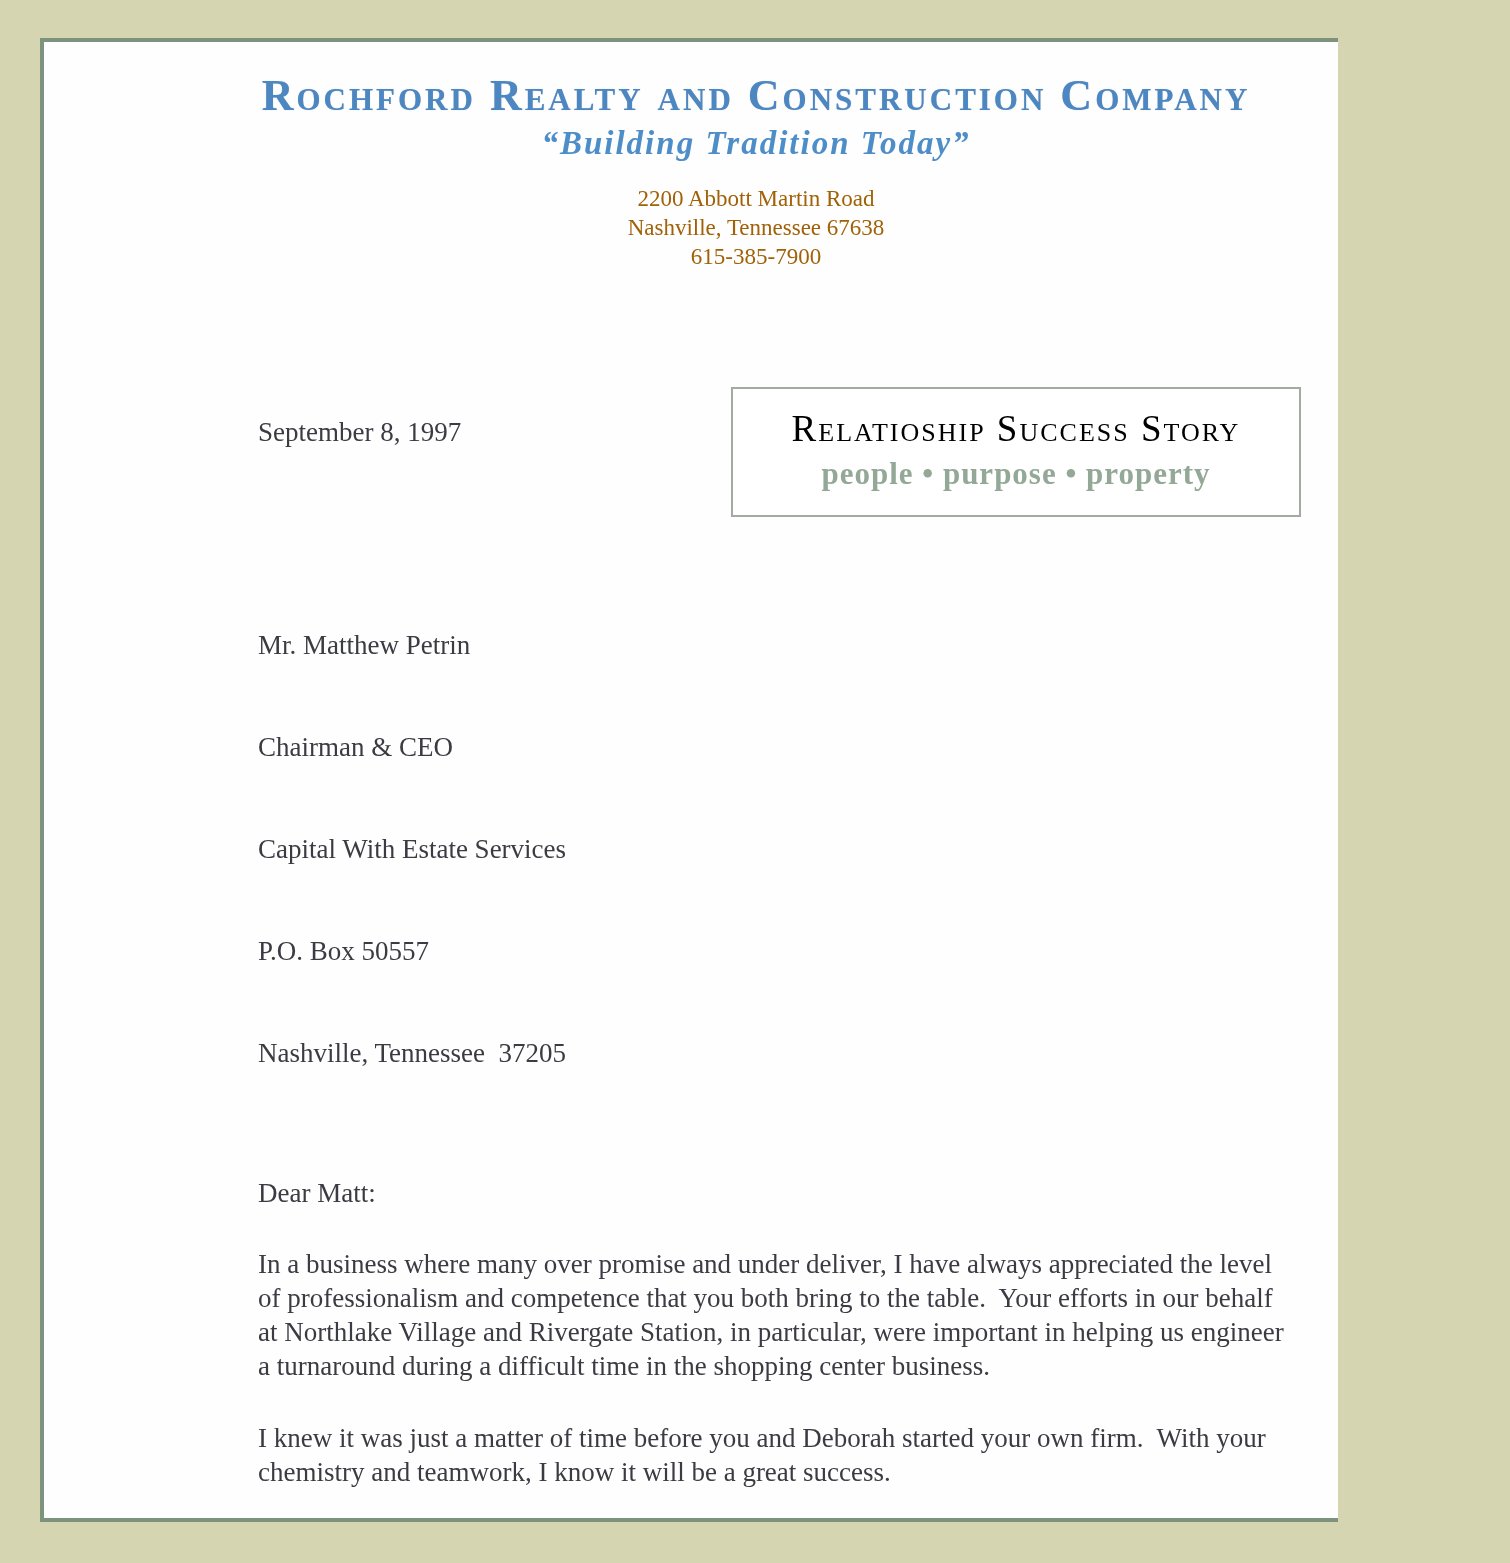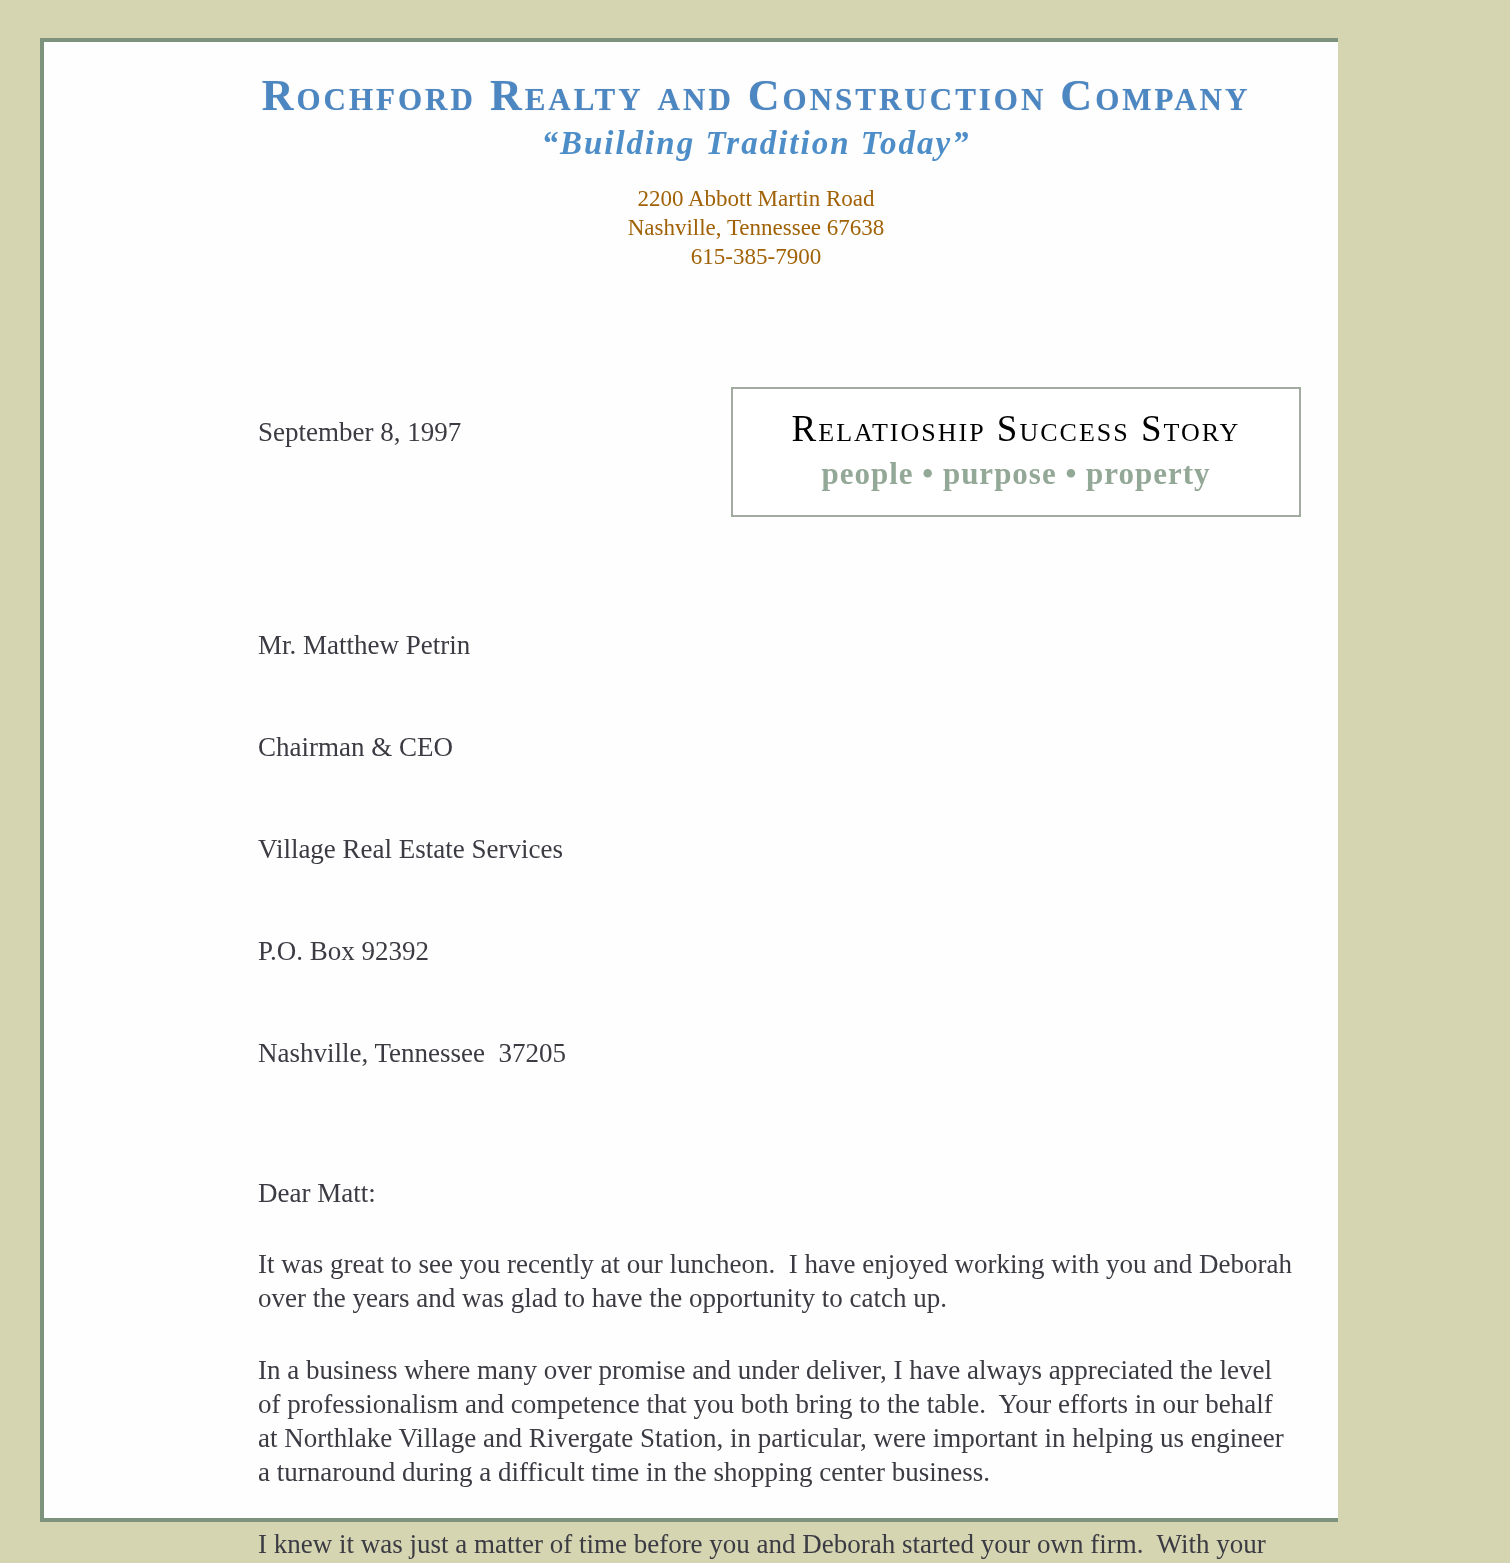--- a/index.html
+++ b/index.html
@@ -114,28 +114,27 @@
     <div class="stamp">
       <div class="stamp-title">Relatioship Success Story</div>
       <div class="stamp-subtitle">people • purpose • property</div>
     </div>
 
     <div class="date body-text">September 8, 1997</div>
 
     <div class="recipient body-text">
       <div>Mr. Matthew Petrin</div>
       <div>Chairman &amp; CEO</div>
-      <div>Village Real Estate Services</div>
-      <div>P.O. Box 92392</div>
+      <div>Capital With Estate Services</div>
+      <div>P.O. Box 50557</div>
       <div>Nashville, Tennessee  37205</div>
     </div>
 
     <div class="salutation body-text">Dear Matt:</div>
 
     <div class="paragraphs body-text">
-      <p>It was great to see you recently at our luncheon.  I have enjoyed working with you and Deborah over the years and was glad to have the opportunity to catch up.</p>
       <p>In a business where many over promise and under deliver, I have always appreciated the level of professionalism and competence that you both bring to the table.  Your efforts in our behalf at Northlake Village and Rivergate Station, in particular, were important in helping us engineer a turnaround during a difficult time in the shopping center business.</p>
       <p>I knew it was just a matter of time before you and Deborah started your own firm.  With your chemistry and teamwork, I know it will be a great success.</p>
 
     </div>
 
   </div>
 </div>
 
 </body></html>

